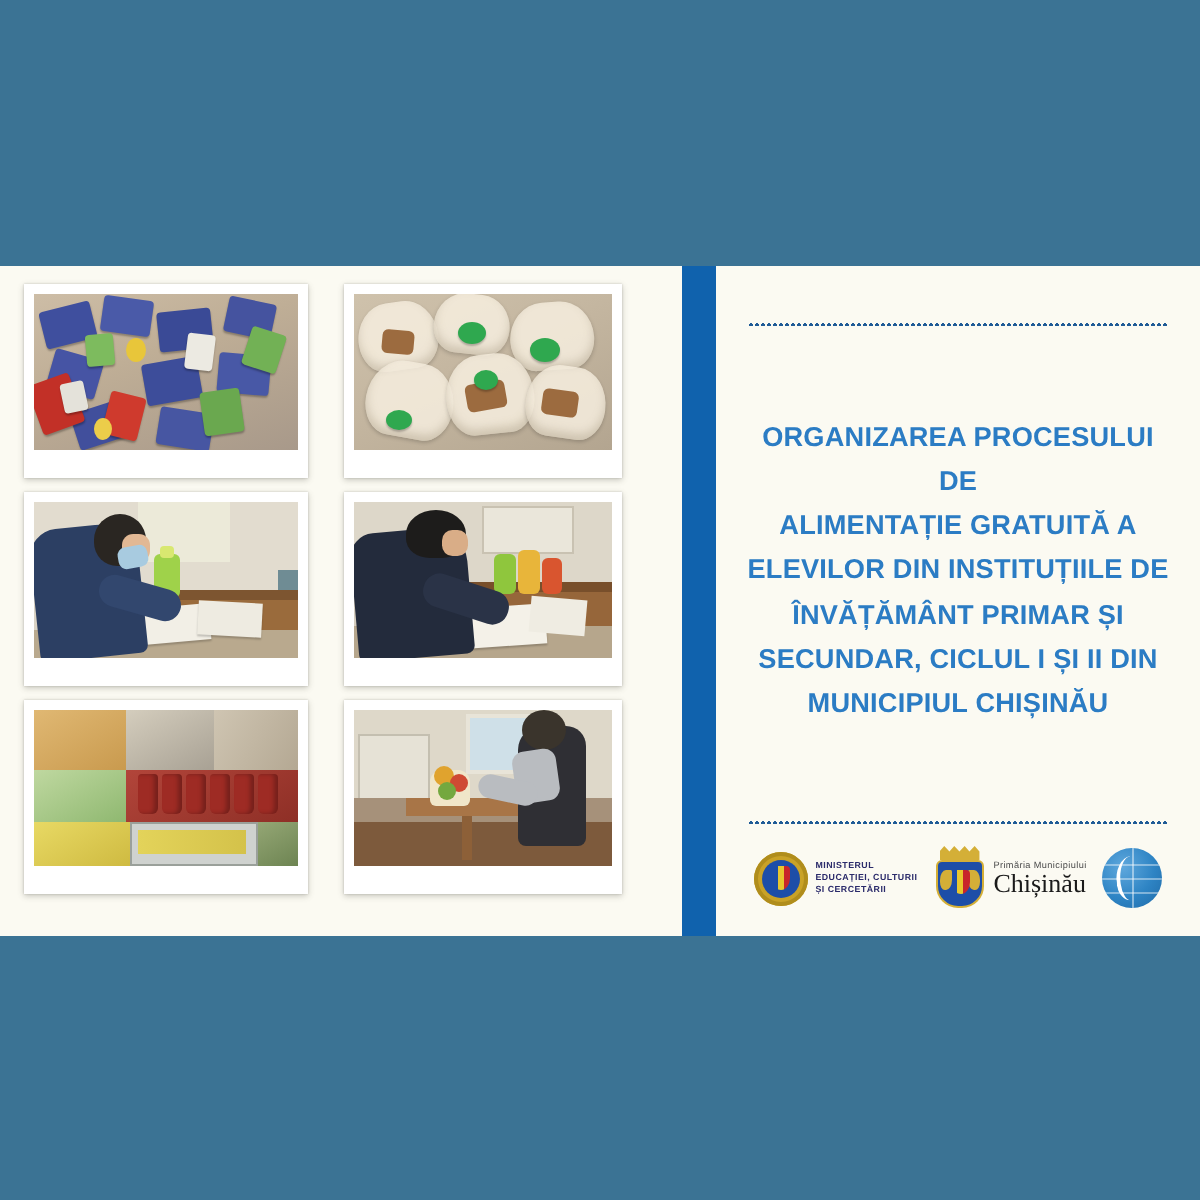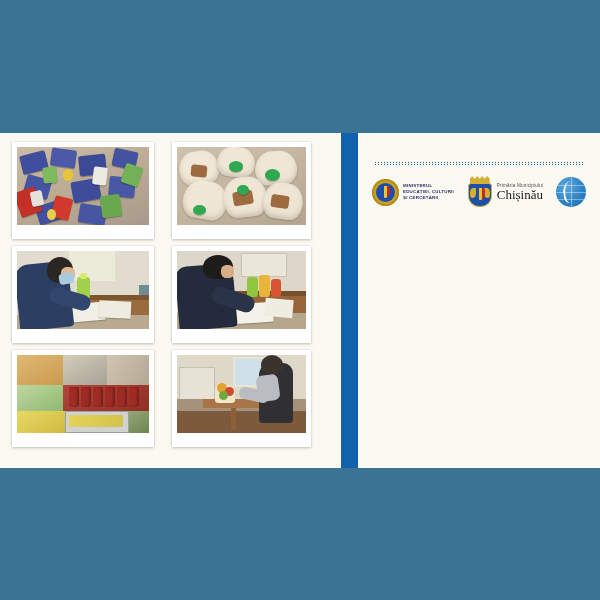--- a/index.html
+++ b/index.html
@@ -239,21 +239,21 @@
   }
 
   
   #logo-strip {
     flex: 0 0 auto;
     width: 100%;
     height: 56px;
     display: flex;
     flex-direction: row;
     align-items: center;
-    justify-content: space-between;
+    justify-content: center;
     gap: 8px;
     padding-bottom: 2px;
     box-sizing: border-box;
   }
 
   .logo-unit { display: flex; flex-direction: row; align-items: center; gap: 4px; }
 
   
   .emblem-round {
     position: relative;
@@ -498,20 +498,26 @@
       </div>
 
     </div>
 
     <div id="divider-bar"></div>
 
     <div id="text-panel">
 
       <div class="dotted-rule" id="rule-top"></div>
 
+      <div id="headline">ORGANIZAREA PROCESULUI DE
+ALIMENTAȚIE GRATUITĂ A
+ELEVILOR DIN INSTITUȚIILE DE
+ÎNVĂȚĂMÂNT PRIMAR ȘI
+SECUNDAR, CICLUL I ȘI II DIN
+MUNICIPIUL CHIȘINĂU</div>
 
       <div class="dotted-rule" id="rule-bottom"></div>
 
       <div id="logo-strip">
 
         <div class="logo-unit">
           <div class="emblem-round">
             <div class="inner">
                 <div class="shield"></div>
               </div>

